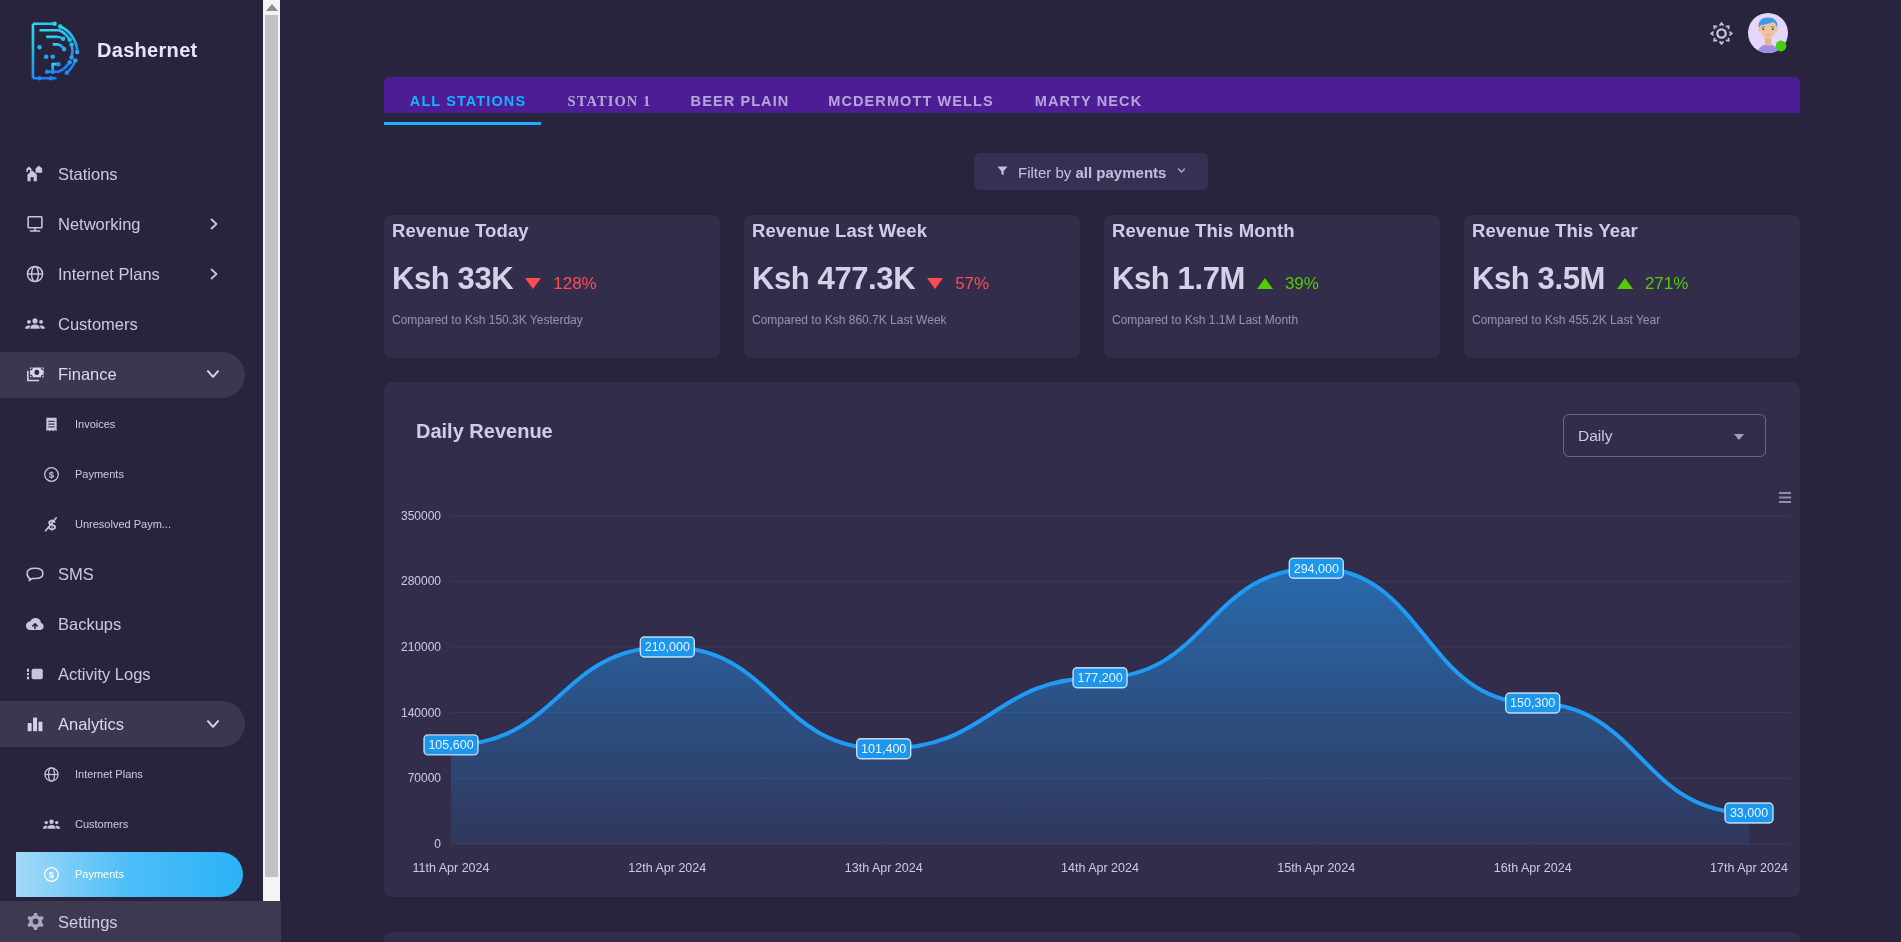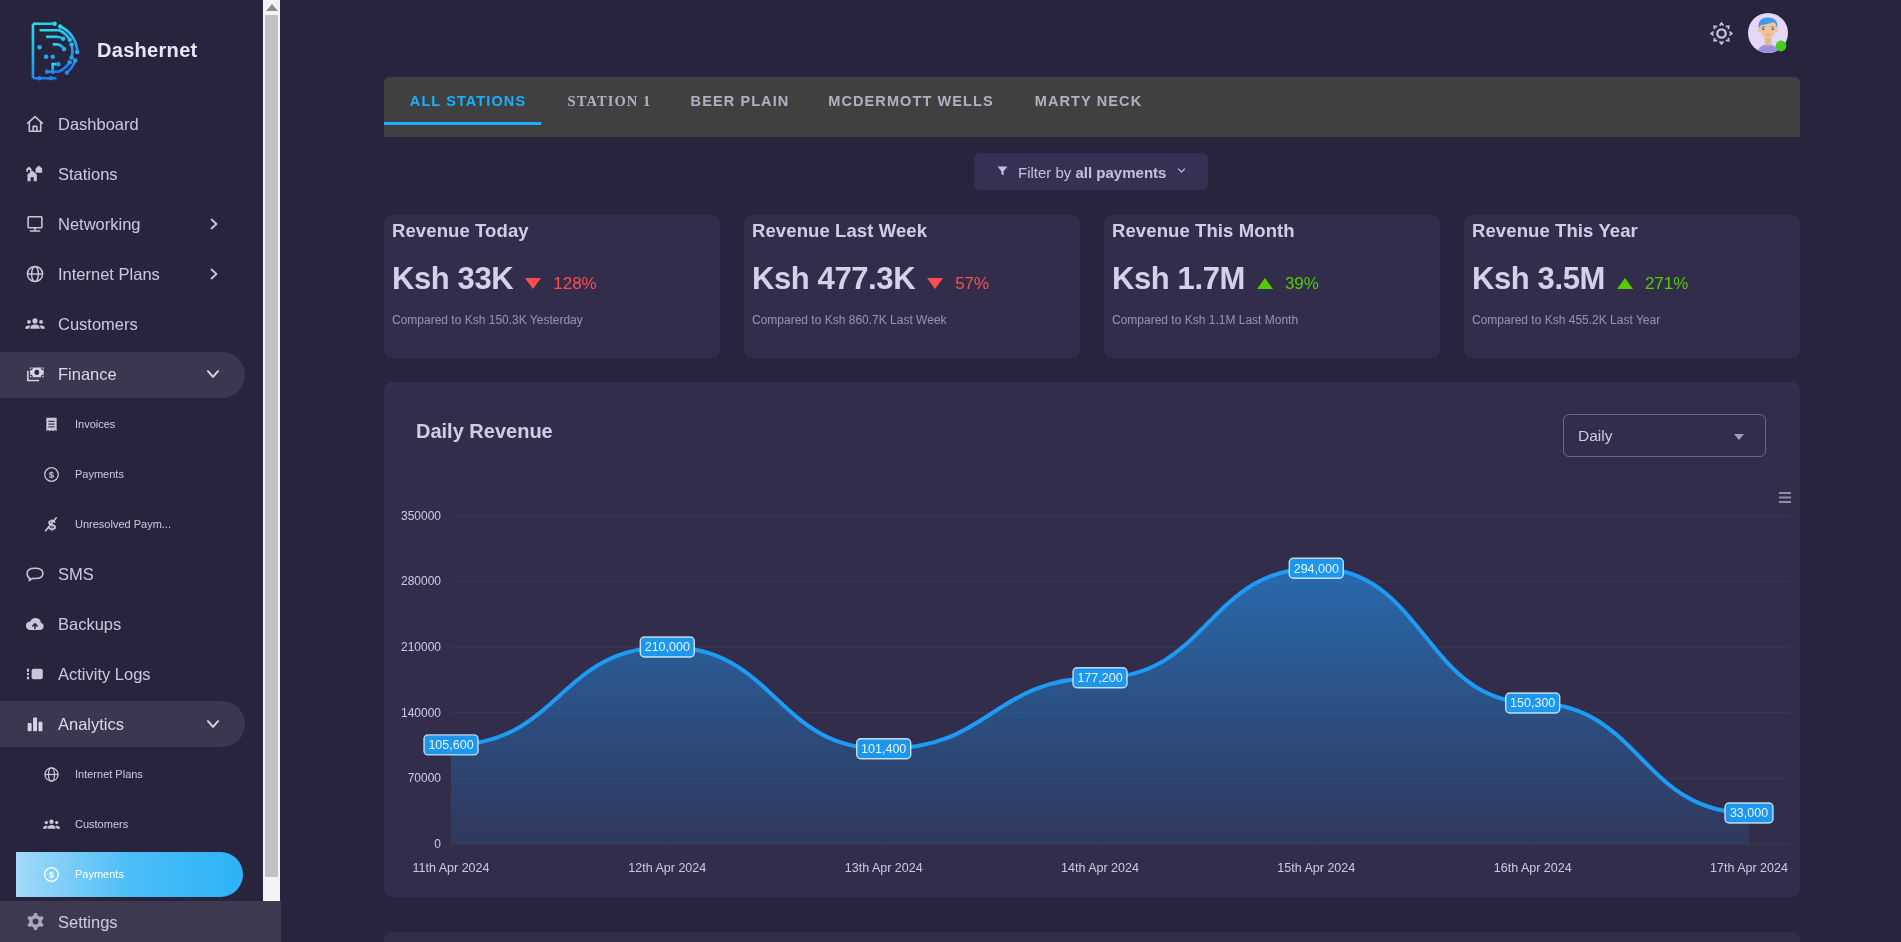--- a/index.html
+++ b/index.html
@@ -12,21 +12,21 @@
   border-left:6px solid transparent; border-right:6px solid transparent; border-bottom:7px solid #8e8d93; }
 .navrow { position:absolute; left:0; width:263px; height:50px; display:flex; align-items:center; z-index:2; }
 .navrow .ic { position:absolute; left:24px; width:22px; height:22px; }
 .navrow .ic2 { position:absolute; left:42px; width:19px; height:19px; }
 .navrow .txt { position:absolute; left:58px; font-size:16.5px; color:rgba(231,227,252,0.85); }
 .navrow .txt2 { position:absolute; left:75px; font-size:11px; color:rgba(231,227,252,0.85); }
 .pill { position:absolute; left:0; width:245px; height:46px; background:rgba(231,227,252,0.1);
   border-radius:0 23px 23px 0; }
 #settingsbar { position:absolute; left:0; top:901px; width:281px; height:41px; background:#3D3951; }
 #main { position:absolute; left:0; top:0; width:1901px; height:942px; }
-#tabbar { position:absolute; left:384px; top:77px; width:1416px; height:60px; background:#404040; border-radius:6px 6px 0 0; }
+#tabbar { position:absolute; left:384px; top:77px; width:1416px; height:36px; background:#4c1d95; border-radius:6px 6px 0 0; }
 .tab { position:absolute; top:0; height:48px; display:flex; align-items:center; justify-content:center;
   font-size:14.5px; font-weight:bold; letter-spacing:1.1px; color:rgba(231,227,252,0.68); }
 .tabactive { color:#16B1FF; }
 #tabline { position:absolute; left:0; top:44.5px; width:157px; height:3.5px; background:#16B1FF; }
 #filter { position:absolute; left:974px; top:153px; width:234px; height:37px; background:#363152;
   border-radius:6px; }
 #filter .ftxt { position:absolute; left:44px; top:10.5px; font-size:15px; color:rgba(231,227,252,0.8); }
 #filter .fchev { position:absolute; left:203px; top:13px; width:9px; height:9px; }
 .rcard { position:absolute; top:215px; width:336px; height:143px; background:#312D4B; border-radius:8px; padding:8px; }
 .rtitle { font-size:18.5px; font-weight:bold; color:rgba(231,227,252,0.88); margin-top:-3px; letter-spacing:0.1px; }
@@ -284,28 +284,20 @@
       <circle cx="24" cy="63" r="2.4" fill="#1F83F5"></circle>
       <circle cx="12" cy="63" r="2.4" fill="#1F83F5"></circle>
     </g>
   </svg>
   <div style="position:absolute;left:97px;top:39px;font-size:20px;font-weight:bold;color:#E9E6F7;letter-spacing:0.3px">Dashernet</div>
 
   <div class="pill" style="top:352px;"></div>
   <div class="pill" style="top:701px;"></div>
   <div style="position:absolute;left:16px;top:852px;width:227px;height:45px;border-radius:0 23px 23px 0;background:linear-gradient(90deg,#A3D9F8 0%,#4CBEF7 50%,#2BB2F7 100%);"></div>
 
-  <div class="navrow" style="top:99px;">
-    <svg class="ic" viewBox="0 0 24 24" fill="none" stroke="#C9C5DC" stroke-width="1.7" stroke-linejoin="round">
-        <path d="M3.5 11.6 L12 4 L20.5 11.6"></path>
-        <path d="M5.8 9.8 V20 H18.2 V9.8"></path>
-        <path d="M10 20 V14.6 H14 V20"></path>
-      </svg>
-    <span class="txt">Dashboard</span>
-  </div>
 
   <div class="navrow" style="top:149px;">
     <svg class="ic" viewBox="0 0 24 24" fill="#C9C5DC">
         <path d="M2.6 9.8 V6.3 L5.4 3.8 L8.2 6.3 V9.8 H6.6 V7.6 H4.2 V9.8 Z"></path>
         <path d="M12.6 10.6 V6 L16.2 2.8 L19.8 6 V10.6 Z"></path>
         <path d="M3.8 20 V12.6 L8.9 8.2 L14 12.6 V20 H10.6 V15.6 H7.2 V20 Z"></path>
       </svg>
     <span class="txt">Stations</span>
   </div>
 

